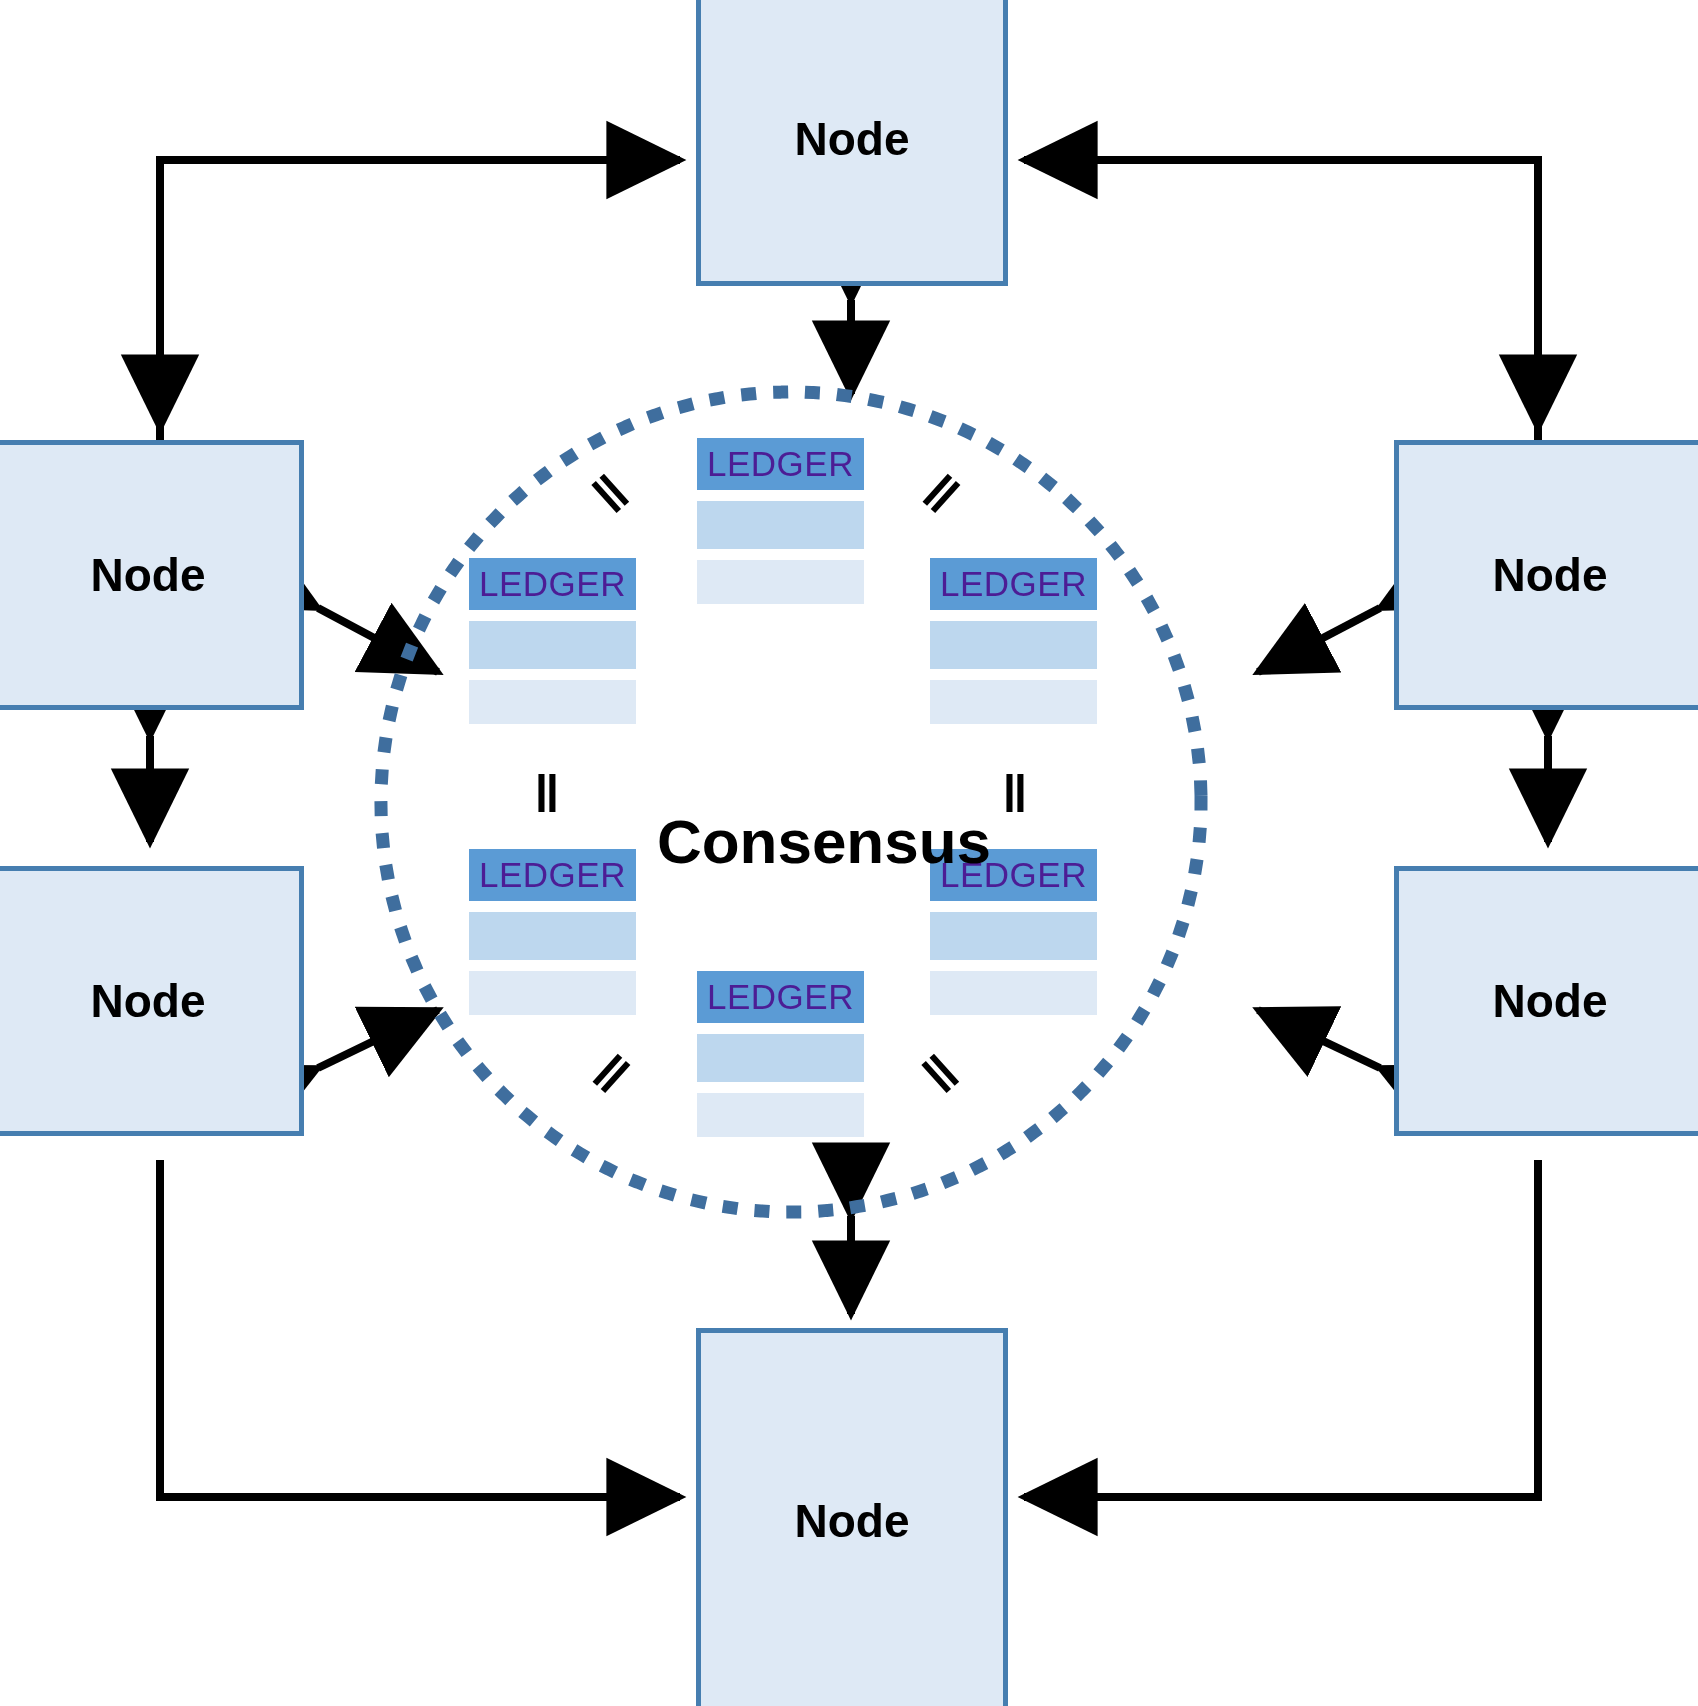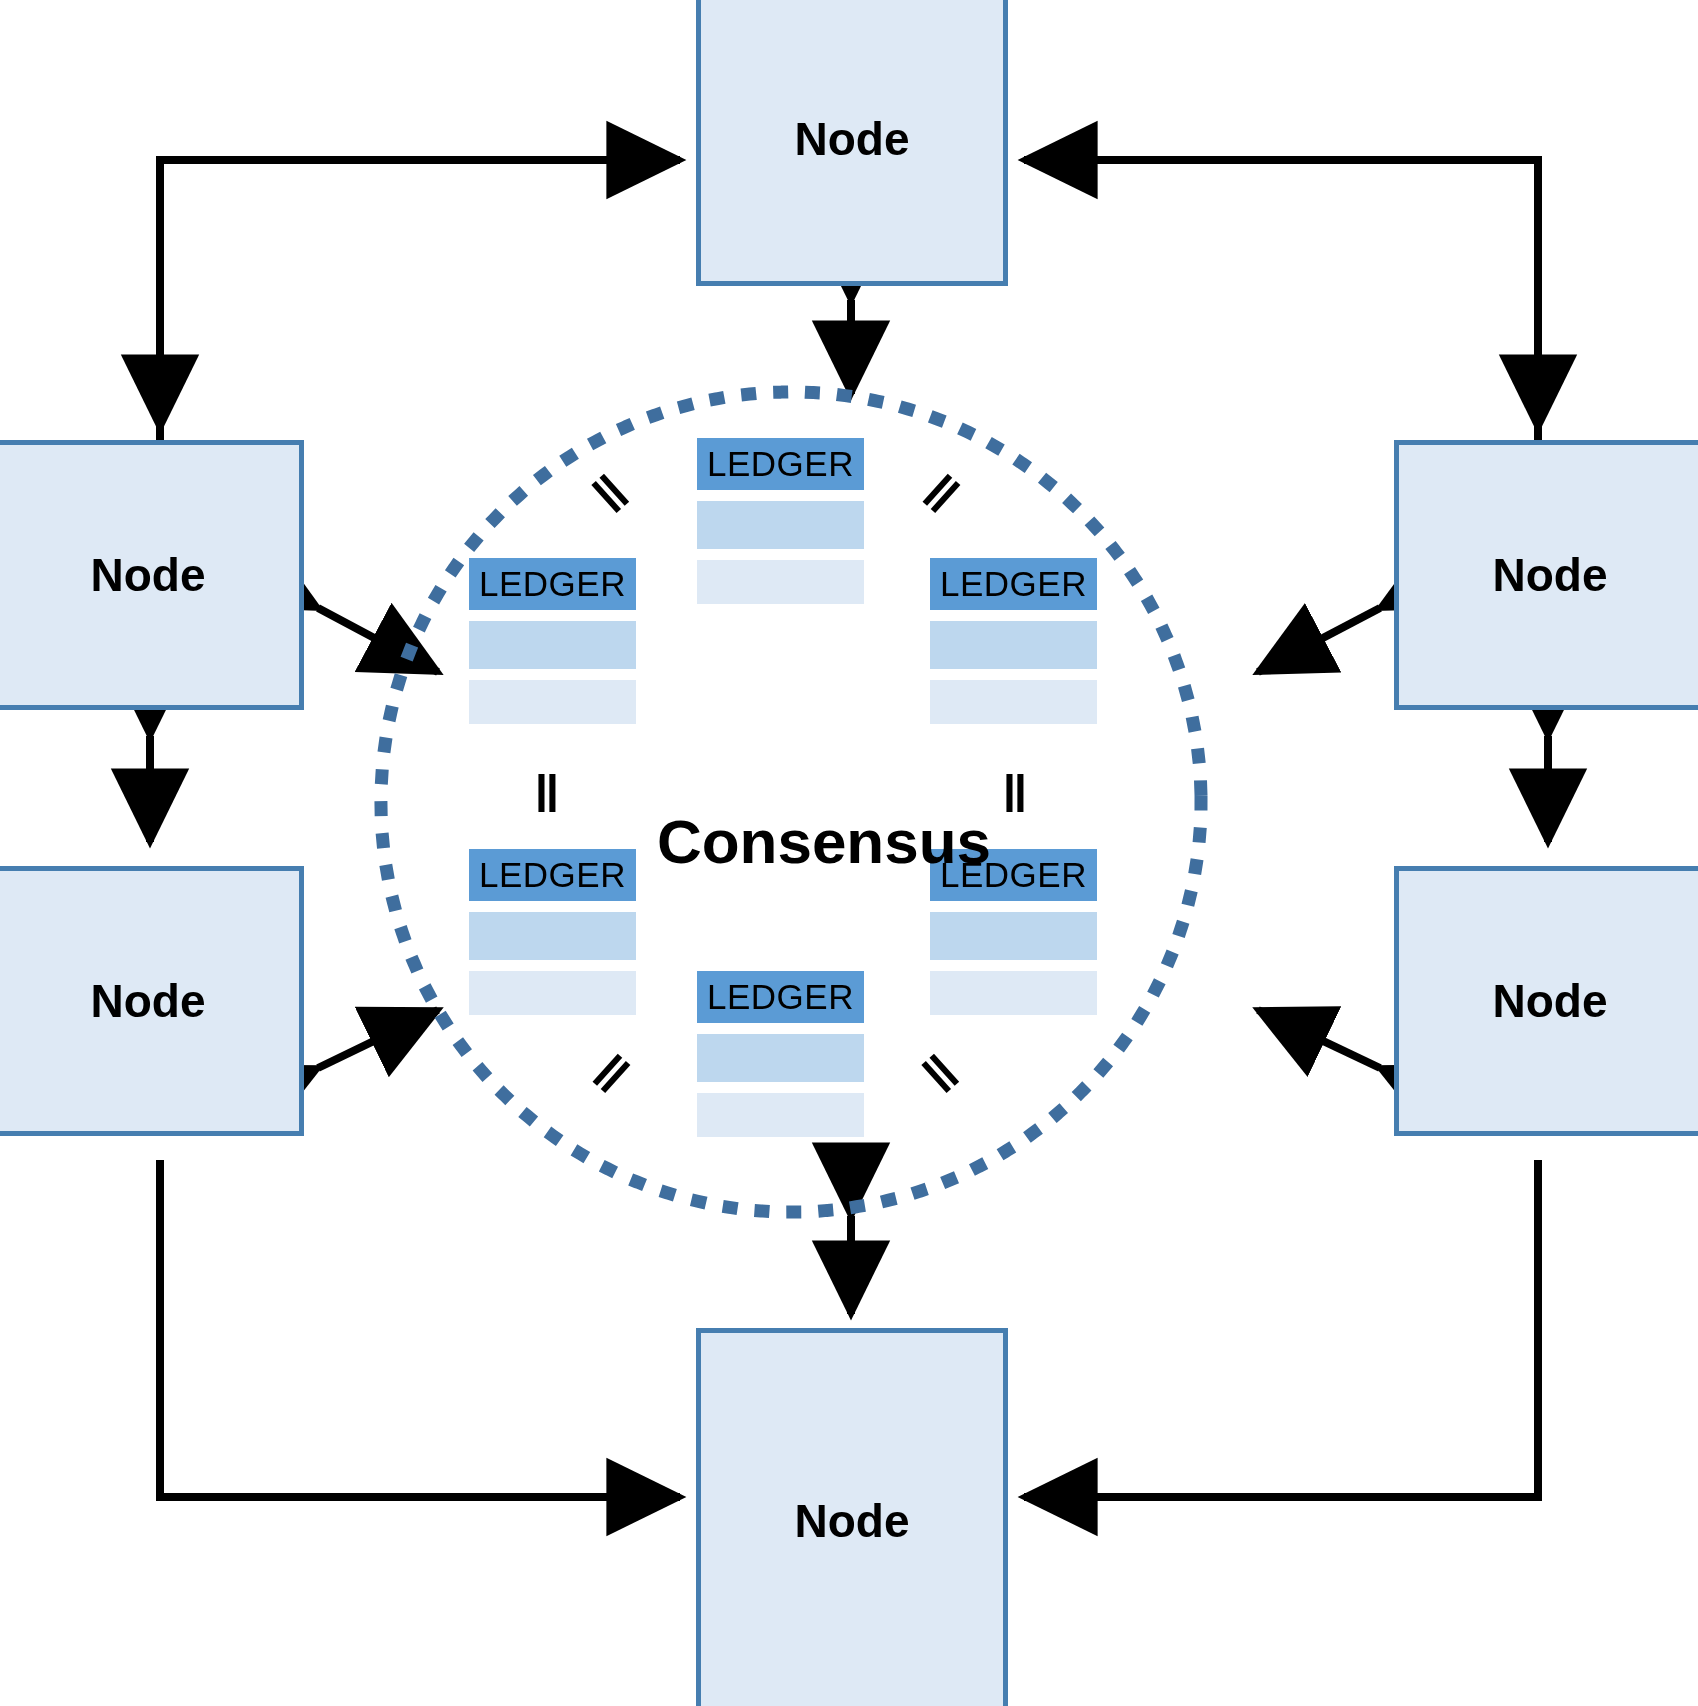--- a/index.html
+++ b/index.html
@@ -42,21 +42,21 @@
     letter-spacing: 0px;
     line-height: 1;
   }
   .ledger {
     position: absolute;
     width: 167px;
     z-index: 6;
   }
   .ledger-head {
     background: #5B9BD5;
-    color: #000000;
+    color: #4c1d95;
     font-family: "Liberation Sans", sans-serif;
     font-size: 35px;
     font-weight: normal;
     text-align: center;
     height: 52px;
     line-height: 52px;
     letter-spacing: 0.5px;
   }
   .ledger-row1 {
     background: #BDD7EE;

